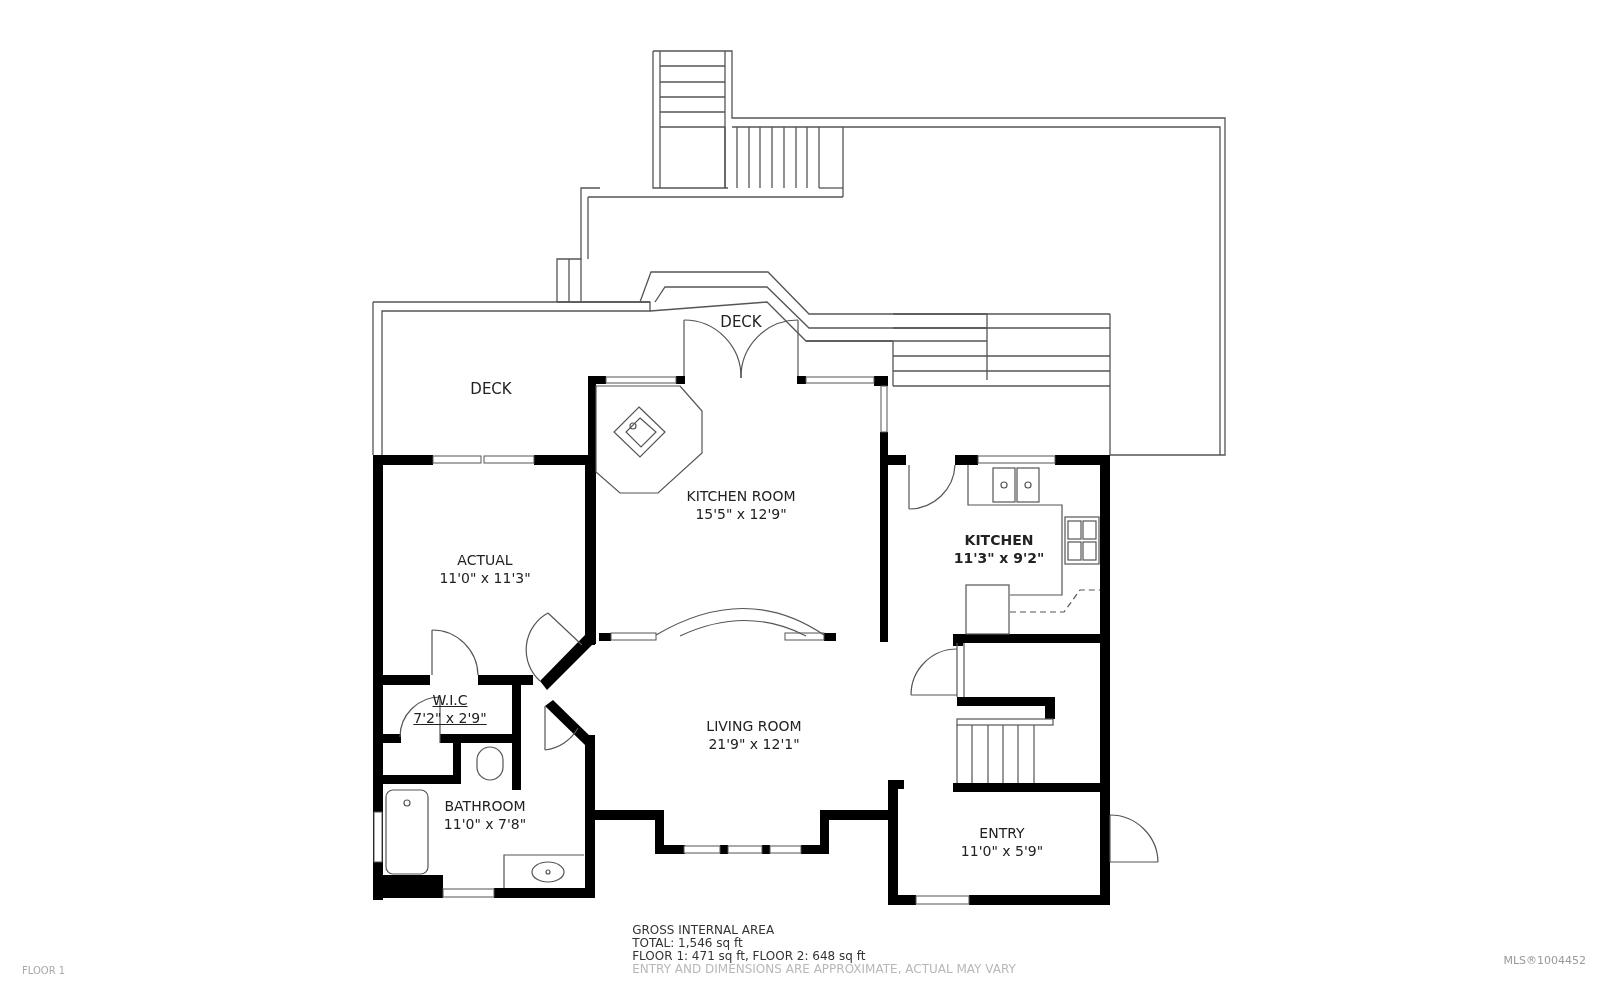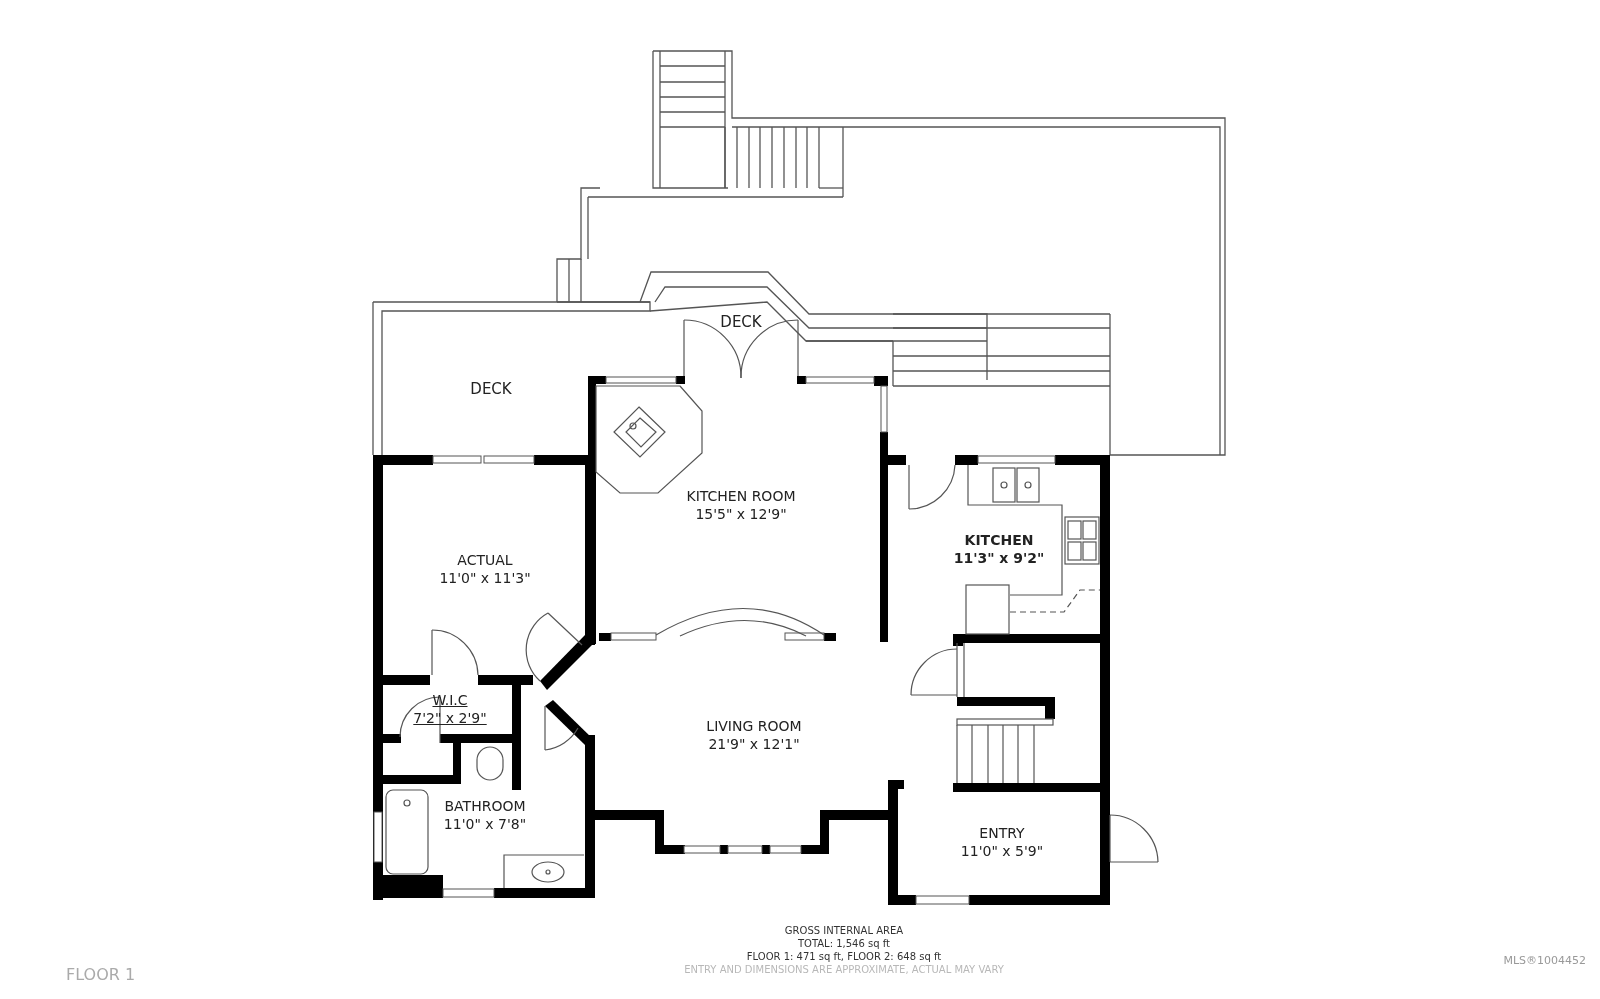--- a/index.html
+++ b/index.html
@@ -1,22 +1,22 @@
 <!DOCTYPE html>
 <html><head>
 <meta charset="utf-8">
 <style>
   html, body { margin:0; padding:0; background:#ffffff; }
   body { width:1600px; height:999px; position:relative; overflow:hidden; font-family:"DejaVu Sans", sans-serif; }
   #plan { position:absolute; left:0; top:0; width:1600px; height:999px; }
   .room-label { position:absolute; text-align:center; color:#222; font-size:14px; line-height:18px; transform:translateX(-50%); white-space:nowrap; }
   .deck-label { position:absolute; color:#222; font-size:15px; transform:translateX(-50%); white-space:nowrap; }
-  .footer { position:absolute; left:844px; top:924px; transform:translateX(-50%); text-align:center; font-size:10px; line-height:13px; color:#333; white-space:nowrap; }
+  .footer { position:absolute; left:824px; top:924px; transform:translateX(-50%); font-size:12px; line-height:13px; color:#333; white-space:nowrap; }
   .footer .note { color:#b8b8b8; }
-  .floor-tag { position:absolute; left:22px; top:965px; font-size:16px; color:#aaa;margin-left:44px; }
+  .floor-tag { position:absolute; left:22px; top:965px; font-size:10px; color:#aaa; }
   .mls { position:absolute; right:14px; top:954px; font-size:11px; color:#999; }
 </style>
 </head>
 <body>
 
 <svg id="plan" viewBox="0 0 1600 999" xmlns="http://www.w3.org/2000/svg">
   <g fill="none" stroke="#555" stroke-width="1.3">
 
     <polyline points="653,51 653,188 728,188"></polyline>
     <polyline points="653,51 732,51 732,118 1225,118 1225,455 1110,455"></polyline>

